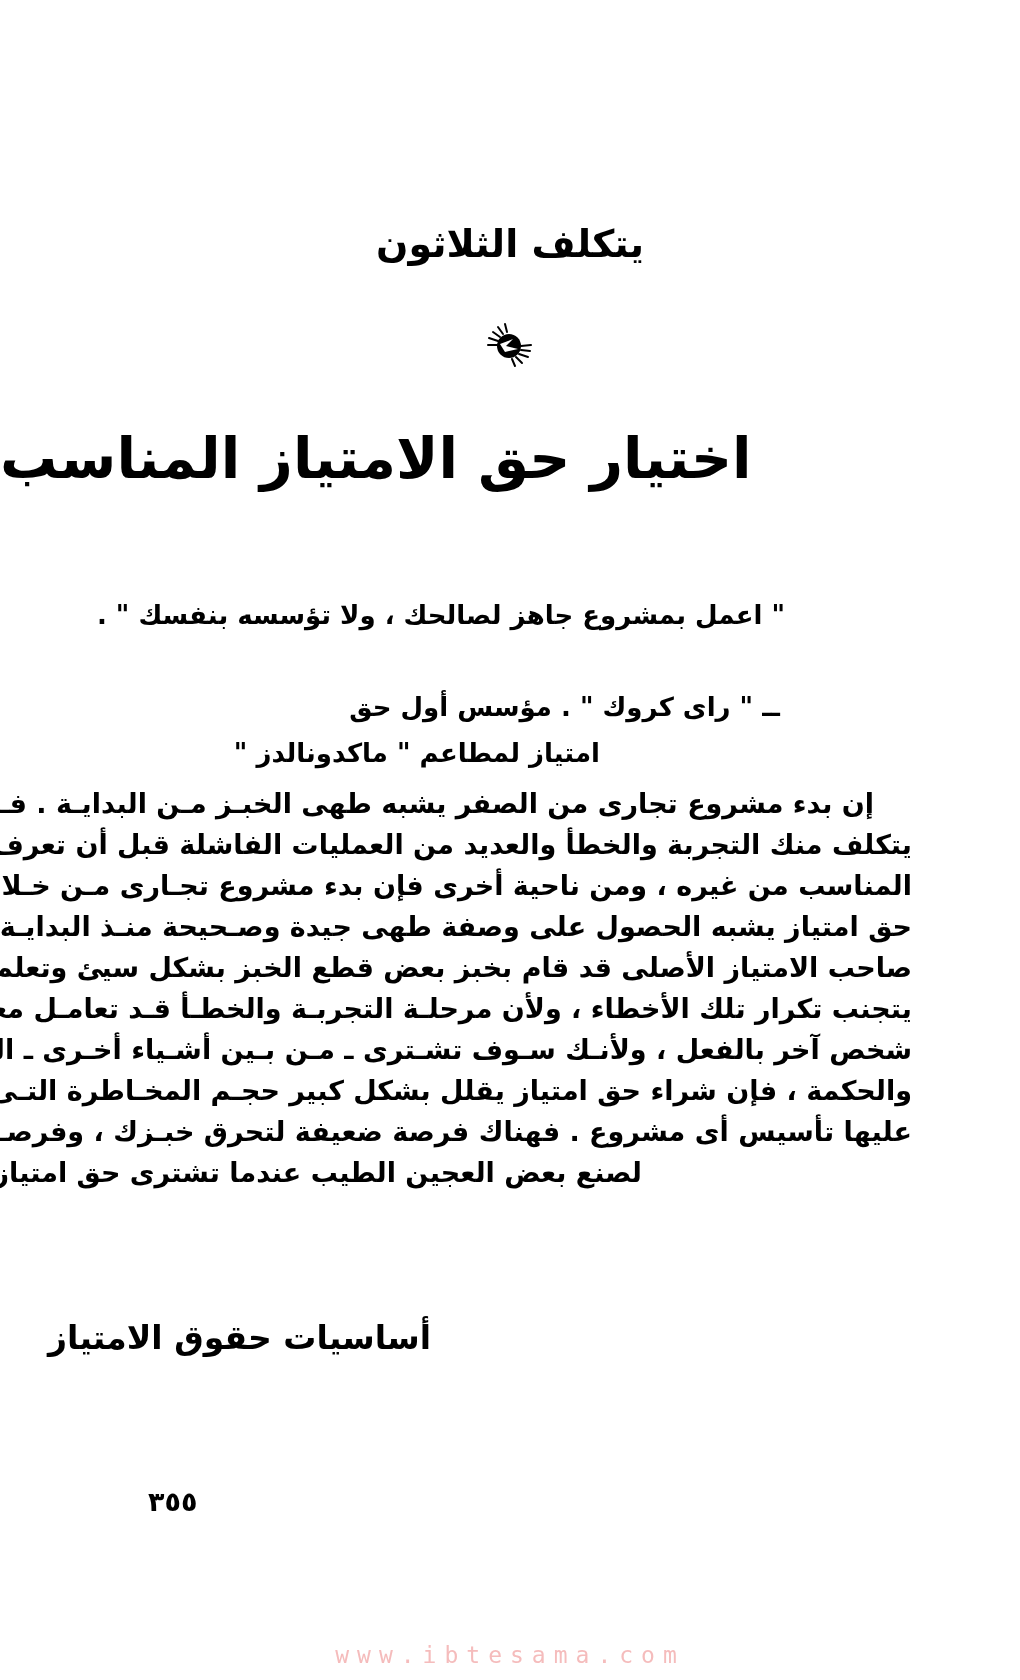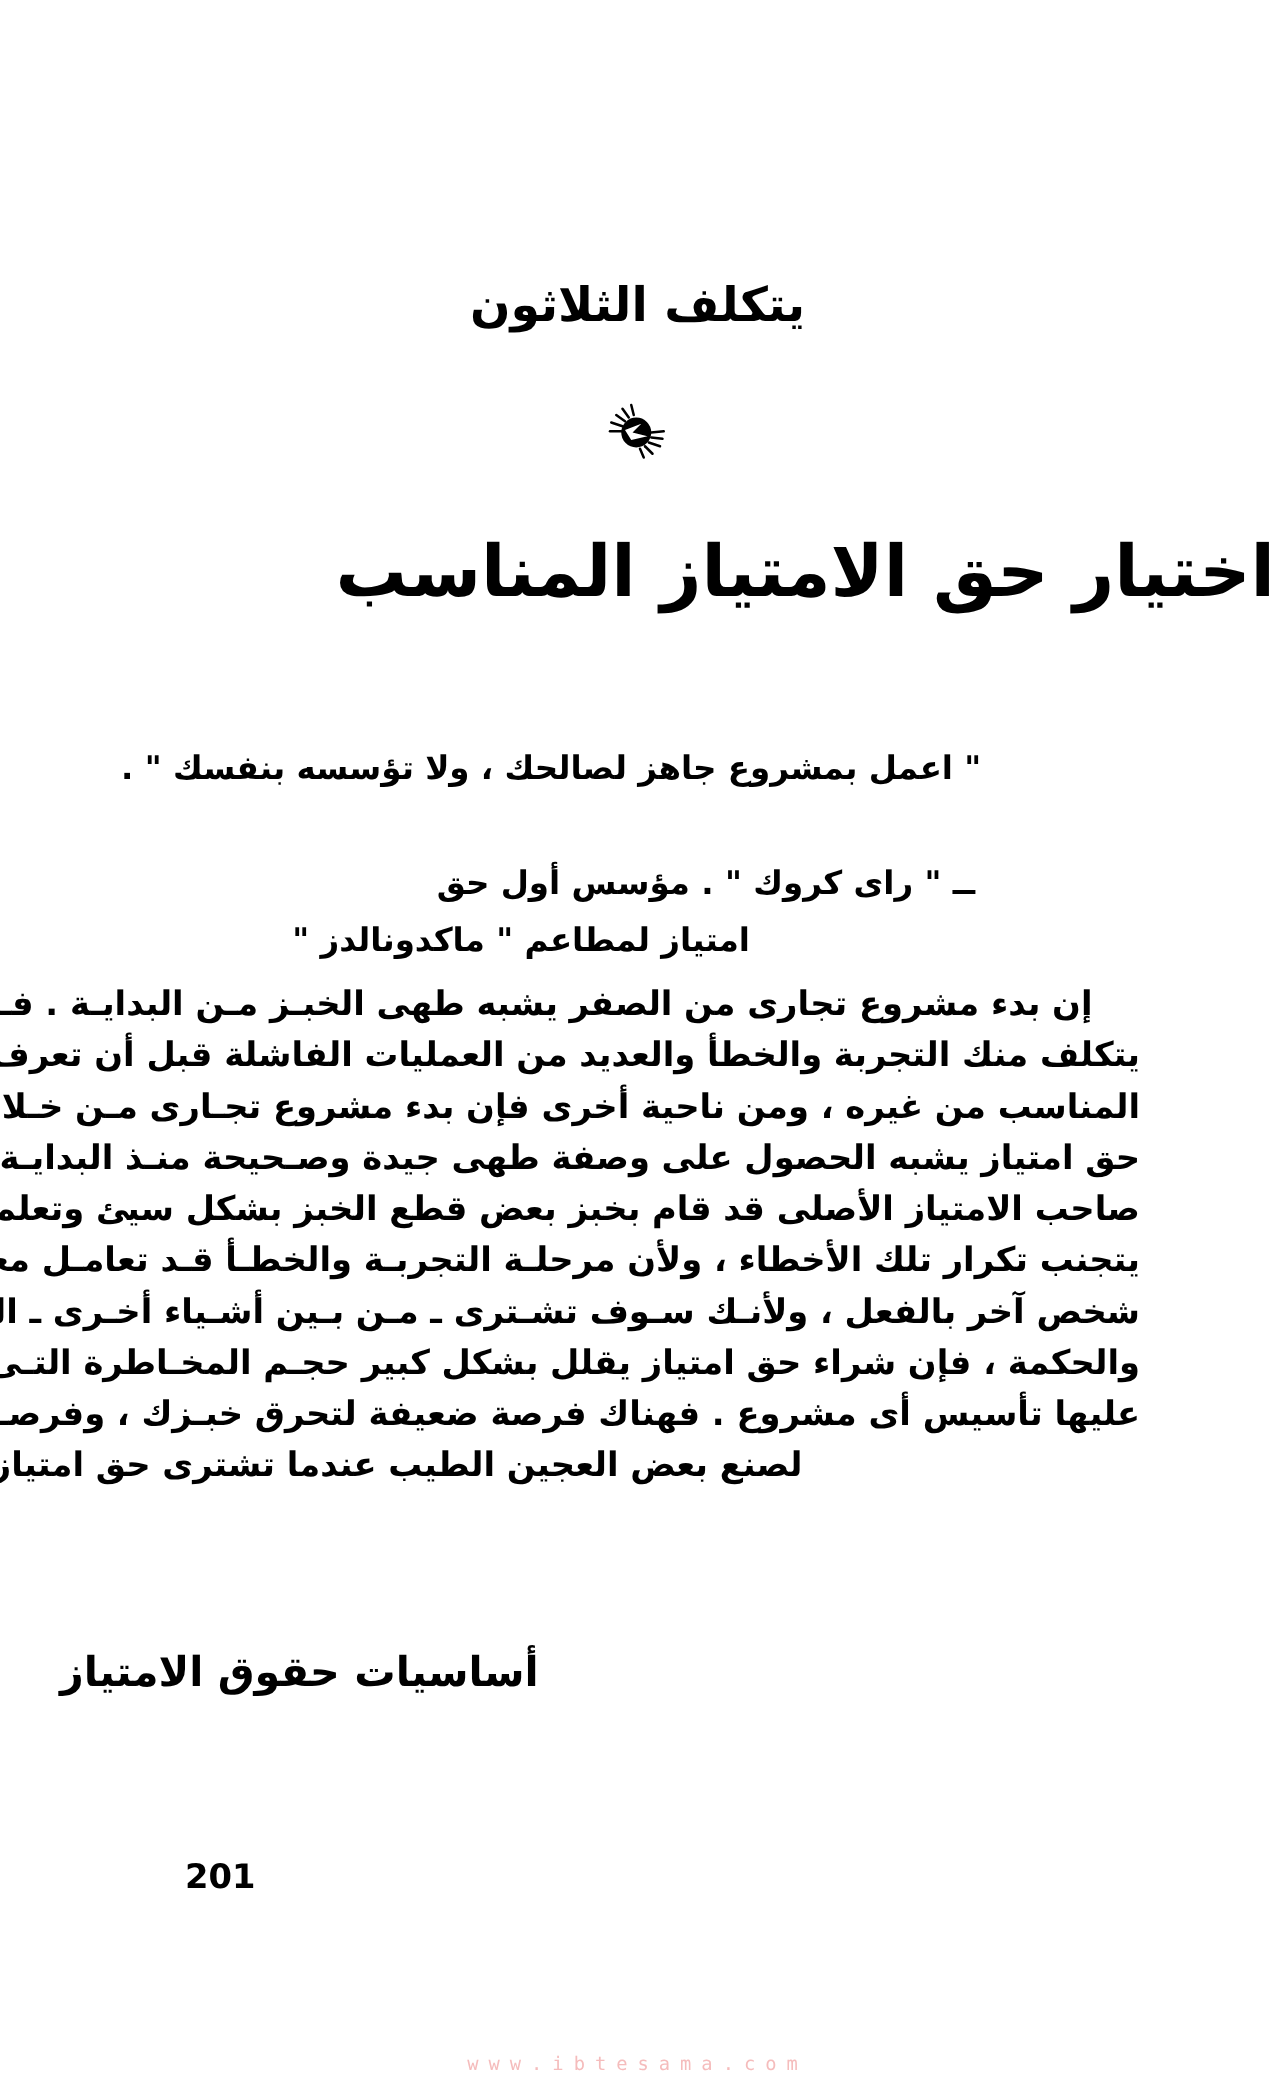--- a/index.html
+++ b/index.html
@@ -9,21 +9,21 @@
   }
   .page{position:absolute;inset:0;direction:rtl;}
   .chapter-heading{
     position:absolute;top:222px;left:0;width:100%;
     text-align:center;font-size:38px;font-weight:bold;
     letter-spacing:1px;
   }
   .ornament{position:absolute;top:322px;left:0;width:100%;text-align:center;}
   .page-title{
     position:absolute;top:425px;left:0;width:100%;
-    text-align:right;font-size:57px;font-weight:900;
+    text-align:left;font-size:57px;font-weight:900;
     letter-spacing:-1px;
   }
   .quote-line{
     position:absolute;top:600px;right:235px;
     font-size:26px;font-weight:bold;white-space:nowrap;
   }
   .attr-line-1{
     position:absolute;top:692px;right:240px;
     font-size:26px;font-weight:bold;white-space:nowrap;
   }
@@ -52,21 +52,21 @@
   .closing-line{
     position:absolute;top:1402px;right:185px;
     font-size:27px;font-weight:bold;white-space:nowrap;
   }
   .page-number{
     position:absolute;top:1486px;left:148px;
     font-size:27px;font-weight:bold;direction:rtl;
   }
   .watermark{
     position:absolute;top:1642px;left:0;width:100%;
-    text-align:center;font-size:15px;
+    text-align:center;font-size:23px;
     font-family:"DejaVu Sans Mono", monospace;
     letter-spacing:8px;
   }
 </style>
 </head>
 <body>
 
 <div class="page">
 
   <div class="chapter-heading">يتكلف الثلاثون</div>
@@ -109,17 +109,17 @@
     <div class="body-line">يتجنب تكرار تلك الأخطاء ، ولأن مرحلـة التجربـة والخطـأ قـد تعامـل معهـا</div>
     <div class="body-line">شخص آخر بالفعل ، ولأنـك سـوف تشـترى ـ مـن بـين أشـياء أخـرى ـ الخبـز</div>
     <div class="body-line">والحكمة ، فإن شراء حق امتياز يقلل بشكل كبير حجـم المخـاطرة التـى ينطـوى</div>
     <div class="body-line">عليها تأسيس أى مشروع . فهناك فرصة ضعيفة لتحرق خبـزك ، وفرصـة أقـوى</div>
     <div class="body-line last">لصنع بعض العجين الطيب عندما تشترى حق امتياز لمشروع .</div>
   </div>
 
   <div class="section-heading">أساسيات حقوق الامتياز</div>
 
 
-  <div class="page-number">201</div>
+  <div class="page-number">٣٥٥</div>
 
   <div class="watermark" style="color: rgb(245, 188, 188);">www.ibtesama.com</div>
 
 </div>
 
 </body></html>

